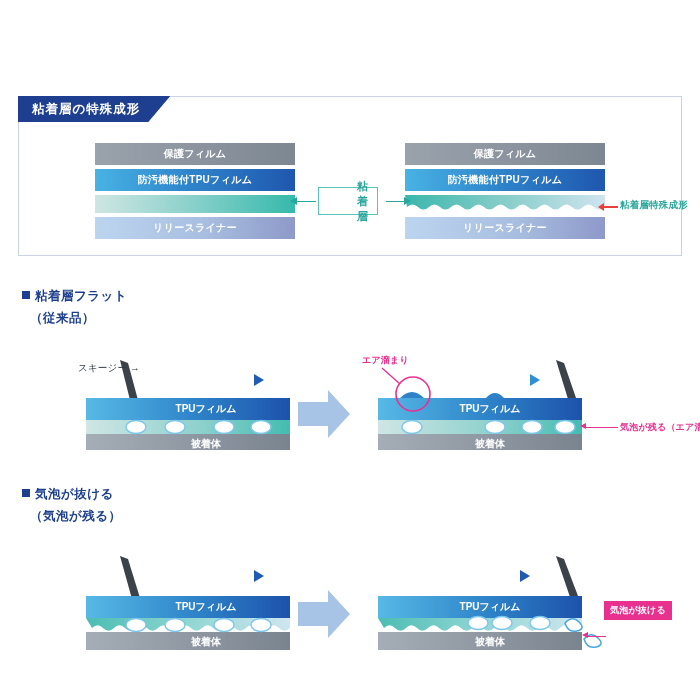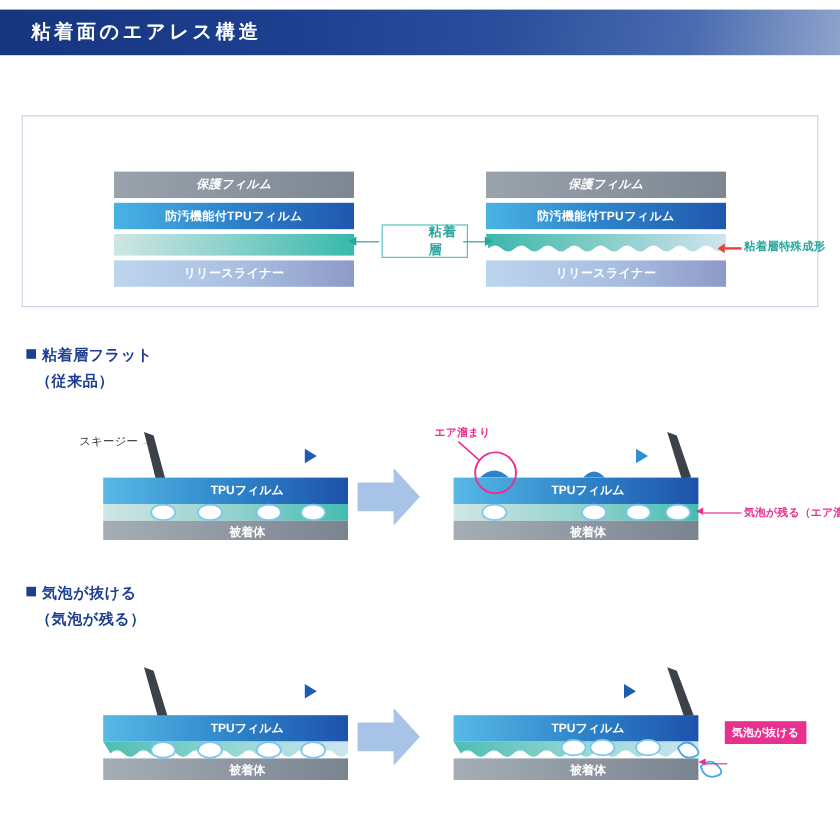--- a/index.html
+++ b/index.html
@@ -40,35 +40,35 @@
   
   .stack{position:absolute;width:200px;}
   .stack.left{left:95px;top:143px;}
   .stack.right{left:405px;top:143px;}
   .layer{
     position:relative;height:22px;margin-bottom:4px;
     display:flex;align-items:center;justify-content:center;
     color:#ffffff;font-size:10px;font-weight:bold;white-space:nowrap;
     letter-spacing:.3px;
   }
-  .lay-protect{background:linear-gradient(90deg,#9aa3ac 0%,#8c959f 50%,#7d8791 100%);font-style:italic;}
+  .lay-protect{background:linear-gradient(90deg,#9aa3ac 0%,#8c959f 50%,#7d8791 100%);}
   .lay-tpu{background:linear-gradient(90deg,#49b3e4 0%,#2f86cc 45%,#1f57ae 100%);}
   .lay-liner{background:linear-gradient(90deg,#bcd5ef 0%,#a8bee0 55%,#8e99c9 100%);}
   .lay-adh-flat{
     height:18px;
     background:linear-gradient(90deg,#cfe6e3 0%,#8fd2cd 45%,#36b9ab 100%);
   }
   .lay-adh-wave{
     height:18px;margin-bottom:4px;position:relative;background:transparent;
   }
   .lay-adh-wave svg{position:absolute;left:0;top:0;width:100%;height:100%;display:block;}
 
   
   .mid-label{
-    position:absolute;left:318px;top:187px;width:72px;height:28px;
+    position:absolute;left:318px;top:187px;width:60px;height:28px;
     border:1px solid #59c4bb;box-sizing:border-box;
     display:flex;align-items:center;justify-content:center;
     color:#2aa79c;font-size:11px;font-weight:bold;letter-spacing:1px;
     background:#fff;
     padding-left:38px;
   }
   .arrow-line{position:absolute;height:1.5px;background:#2aa79c;}
   .arrow-head{position:absolute;width:0;height:0;border-top:4px solid transparent;border-bottom:4px solid transparent;}
   .ah-left{border-right:7px solid #2aa79c;}
   .ah-right{border-left:7px solid #2aa79c;}
@@ -82,45 +82,43 @@
     width:0;height:0;border-top:4px solid transparent;border-bottom:4px solid transparent;border-right:6px solid #e8403a;}
 
   
   .sec-head{position:absolute;color:#1e3f8f;font-size:12.5px;font-weight:bold;letter-spacing:.5px;white-space:nowrap;}
   .sec-sub{position:absolute;color:#1e3f8f;font-size:12.5px;font-weight:bold;letter-spacing:.5px;white-space:nowrap;}
   .sq{display:inline-block;width:8px;height:8px;background:#1e3f8f;margin-right:5px;vertical-align:1px;}
   .board{position:absolute;}
   .board svg{display:block;}
 
   .squeegee-label{
-    position:absolute;color:#333a42;font-size:9.5px;white-space:nowrap;letter-spacing:.2px;
+    position:absolute;color:#333a42;font-size:9.5px;white-space:nowrap;letter-spacing:.2px;margin-left:12px;
   }
 
   .bigarrow{position:absolute;}
 
   .tag-pink{
     position:absolute;color:#e8308f;font-size:9px;white-space:nowrap;font-weight:bold;letter-spacing:.2px;
   }
   .tag-pink-box{
     position:absolute;background:#e8308f;color:#fff;font-size:9px;font-weight:bold;
     padding:3px 6px;white-space:nowrap;letter-spacing:.2px;
   }
   .pinkline{position:absolute;background:#e8308f;}
   .pinkhead{position:absolute;width:0;height:0;border-top:3.5px solid transparent;border-bottom:3.5px solid transparent;border-right:6px solid #e8308f;}
 </style>
 </head>
 <body>
 
 <div class="root">
 
-  <div class="titlebar">
-    <div class="tl">粘着面のエアレス構造</div>
-  </div>
 
   <div class="panel"></div>
+  <div class="panel-tab">粘着層の特殊成形</div>
 
   <div class="stack left">
     <div class="layer lay-protect">
       <span>保護フィルム</span>
     </div>
     <div class="layer lay-tpu">
       <span>防汚機能付TPUフィルム</span>
     </div>
     <div class="layer lay-adh-flat"></div>
     <div class="layer lay-liner">

